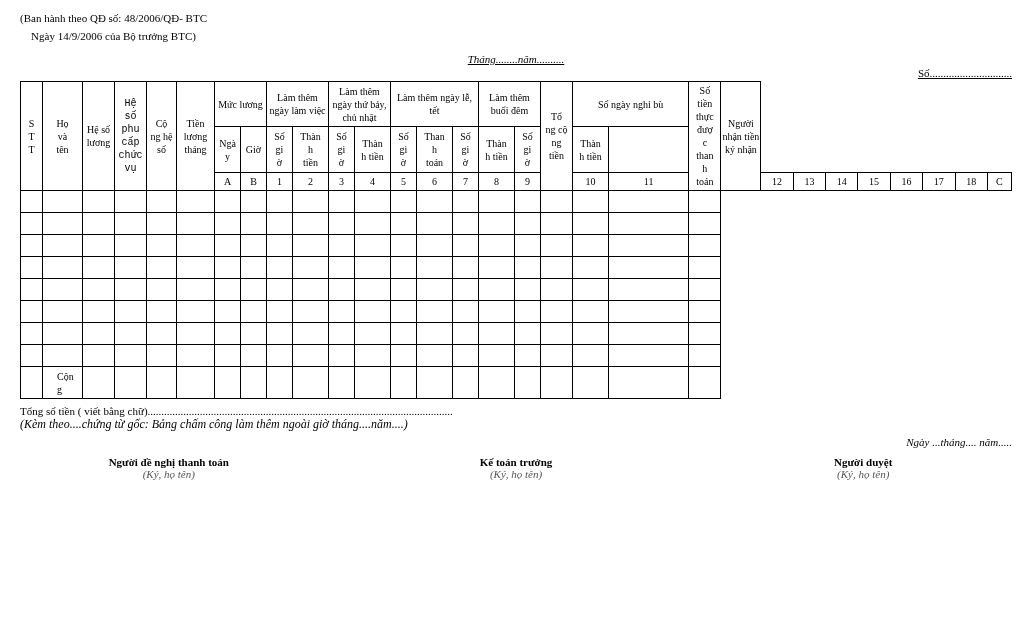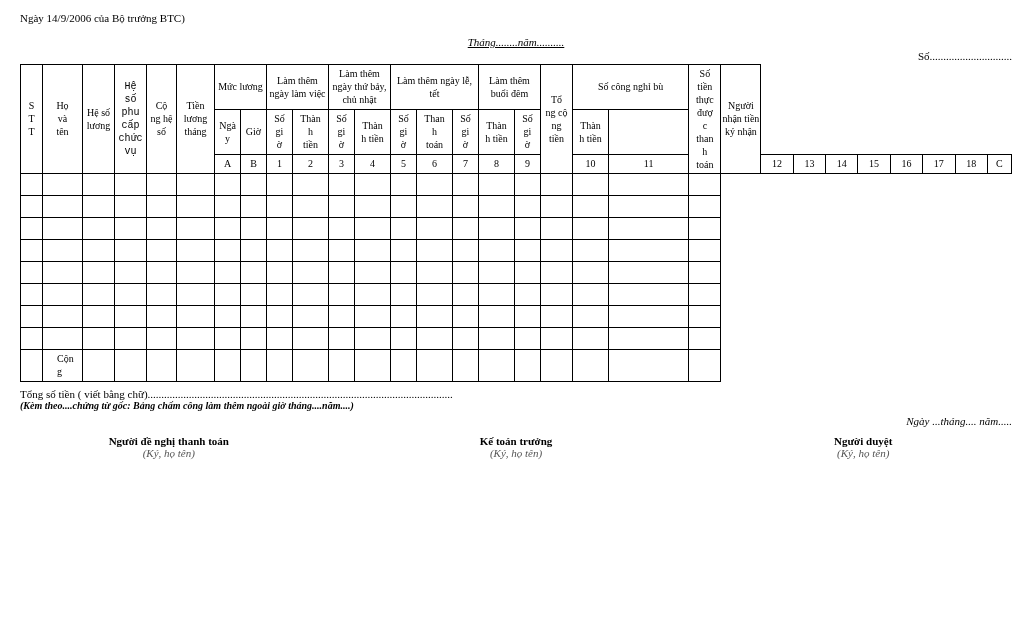--- a/index.html
+++ b/index.html
@@ -30,20 +30,21 @@
     }
     .sub-title {
       font-style: italic;
       font-size: 11px;
       text-decoration: underline;
     }
     .so-line {
       text-align: right;
       font-size: 11px;
       margin-bottom: 2px;
+      text-decoration: underline;
     }
     table.main-table {
       width: 100%;
       border-collapse: collapse;
       font-size: 10px;
     }
     table.main-table th,
     table.main-table td {
       border: 1px solid #000;
       text-align: center;
@@ -56,22 +57,21 @@
     }
     .footer-section {
       margin-top: 6px;
       font-size: 11px;
     }
     .footer-dots {
       font-size: 11px;
     }
     .footer-note {
       font-style: italic;
-      font-size: 10px;
-      font-weight: bold;
+      font-size: 12px;
     }
     .signature-row {
       display: flex;
       justify-content: space-between;
       margin-top: 8px;
     }
     .signature-block {
       text-align: center;
       width: 30%;
     }
@@ -89,20 +89,21 @@
       font-style: italic;
       font-size: 11px;
       margin-bottom: 2px;
     }
   </style>
 </head>
 <body>
 
 <div class="header-row">
   <div class="header-right">
+    <div>(Ban hành theo QĐ số: 48/2006/QĐ- BTC</div>
     <div>Ngày 14/9/2006 của Bộ trưởng BTC)</div>
   </div>
 </div>
 
 <div class="title-section">
   <div class="sub-title">Tháng........năm..........</div>
 </div>
 
 <div class="so-line">Số..............................</div>
 
@@ -115,21 +116,21 @@
       <th rowspan="3" style="width:32px;">Hệ số lương</th>
       <th rowspan="3" style="width:32px;font-family:Liberation Mono, monospace;">Hệ<br>số<br>phu<br>cấp<br>chức<br>vụ</th>
       <th rowspan="3" style="width:30px;">Cộ<br>ng hệ<br>số</th>
       <th rowspan="3" style="width:38px;">Tiền<br>lương<br>tháng</th>
       <th colspan="2">Mức lương</th>
       <th colspan="2">Làm thêm ngày làm việc</th>
       <th colspan="2">Làm thêm ngày thứ bảy, chủ nhật</th>
       <th colspan="3">Làm thêm ngày lễ, tết</th>
       <th colspan="2">Làm thêm buổi đêm</th>
       <th rowspan="3" style="width:32px;">Tổ<br>ng cộ<br>ng<br>tiền</th>
-      <th colspan="2">Số công nghỉ bù</th>
+      <th colspan="2">Số ngày nghỉ bù</th>
       <th rowspan="3" style="width:32px;">Số<br>tiền<br>thực<br>đượ<br>c<br>than<br>h<br>toán</th>
       <th rowspan="3" style="width:40px;">Người nhận tiền ký nhận</th>
     </tr>
 
     <tr>
       <th style="width:26px;">Ngà<br>y</th>
       <th style="width:26px;margin-top:41px;">Giờ</th>
       <th style="width:26px;">Số<br>gi<br>ờ</th>
       <th style="width:36px;">Thàn<br>h<br>tiền</th>
       <th style="width:26px;">Số<br>gi<br>ờ</th>

